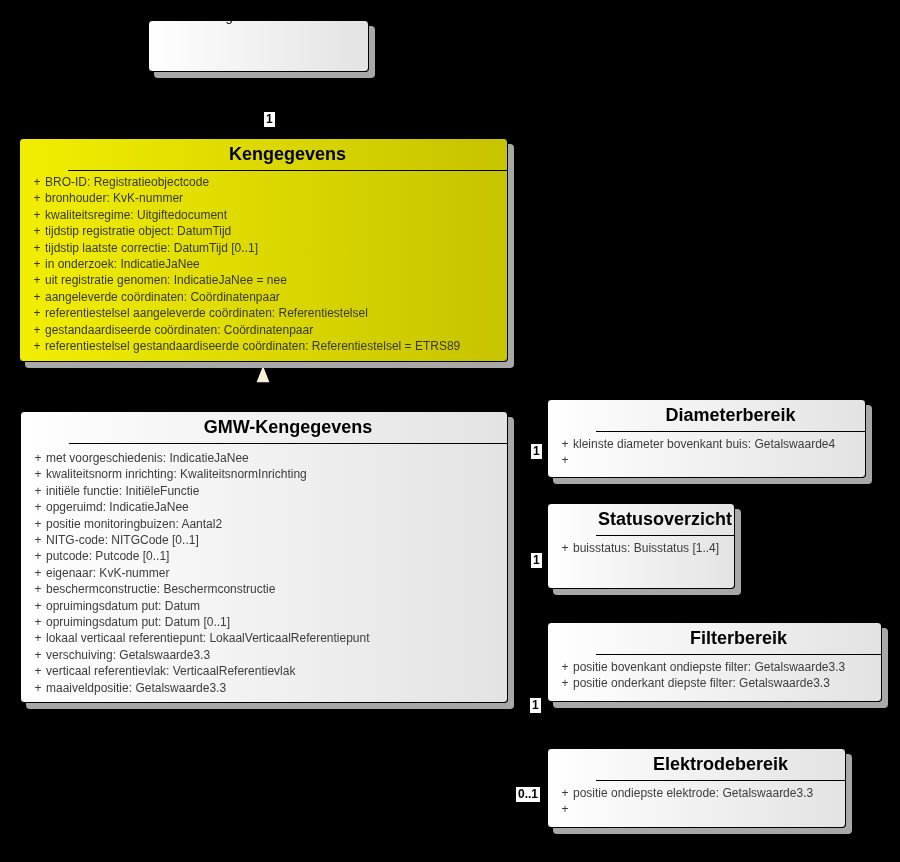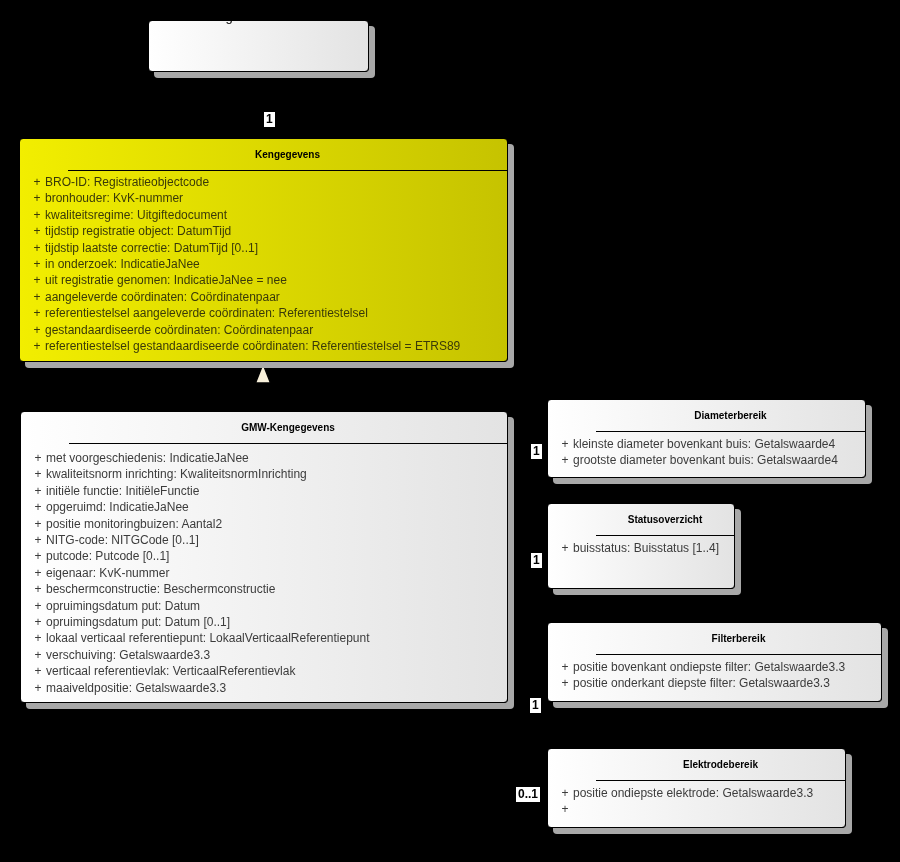--- a/index.html
+++ b/index.html
@@ -15,21 +15,21 @@
     border-radius:4px;
     background:linear-gradient(90deg, var(--box-fill-left,#fff) 0%, var(--box-fill-right,#e3e3e3) 100%);
     box-shadow:6px 6px 0 var(--box-shadow,#a8a8a8);
     overflow:hidden;
   }
   .uml-class.highlight {
     background:linear-gradient(90deg, var(--highlight-fill-left,#f2ee00) 0%, var(--highlight-fill-right,#c6c300) 100%);
   }
   .uml-title {
     height:31px; display:flex; align-items:center; justify-content:center;
-    font-size:10px; font-weight:bold; color:var(--title-text,#000);
+    font-size:18px; font-weight:bold; color:var(--title-text,#000);
     border-bottom:1.5px solid var(--box-border,#000);
     margin-left:48px;
   }
   .uml-attrs { padding:4px 0 0 0; }
   .attr-row { display:flex; line-height:16.4px; font-size:12px; color:var(--text,#3c3c3c); white-space:nowrap; }
   .highlight .attr-row { color:#3a3a08; }
   .attr-row .vis { flex:none; width:16px; margin-left:9px; text-align:center; }
 
   
   .object-box { display:flex; flex-direction:column; align-items:center; justify-content:center; padding-top:1px;gap:42px; }
@@ -199,21 +199,20 @@
 
   <div class="uml-class" id="box-diameterbereik">
     <div class="uml-title">Diameterbereik</div>
     <div class="uml-attrs">
         <div class="attr-row">
           <span class="vis">+</span>
           <span class="attr-text">kleinste diameter bovenkant buis: Getalswaarde4</span>
         </div>
         <div class="attr-row">
           <span class="vis">+</span>
-          <span class="attr-text">grootste diameter bovenkant buis: Getalswaarde4</span>
         </div>
       </div>
   </div>
 
   <div class="uml-class" id="box-statusoverzicht">
     <div class="uml-title">Statusoverzicht</div>
     <div class="uml-attrs">
         <div class="attr-row">
           <span class="vis">+</span>
           <span class="attr-text">buisstatus: Buisstatus [1..4]</span>

